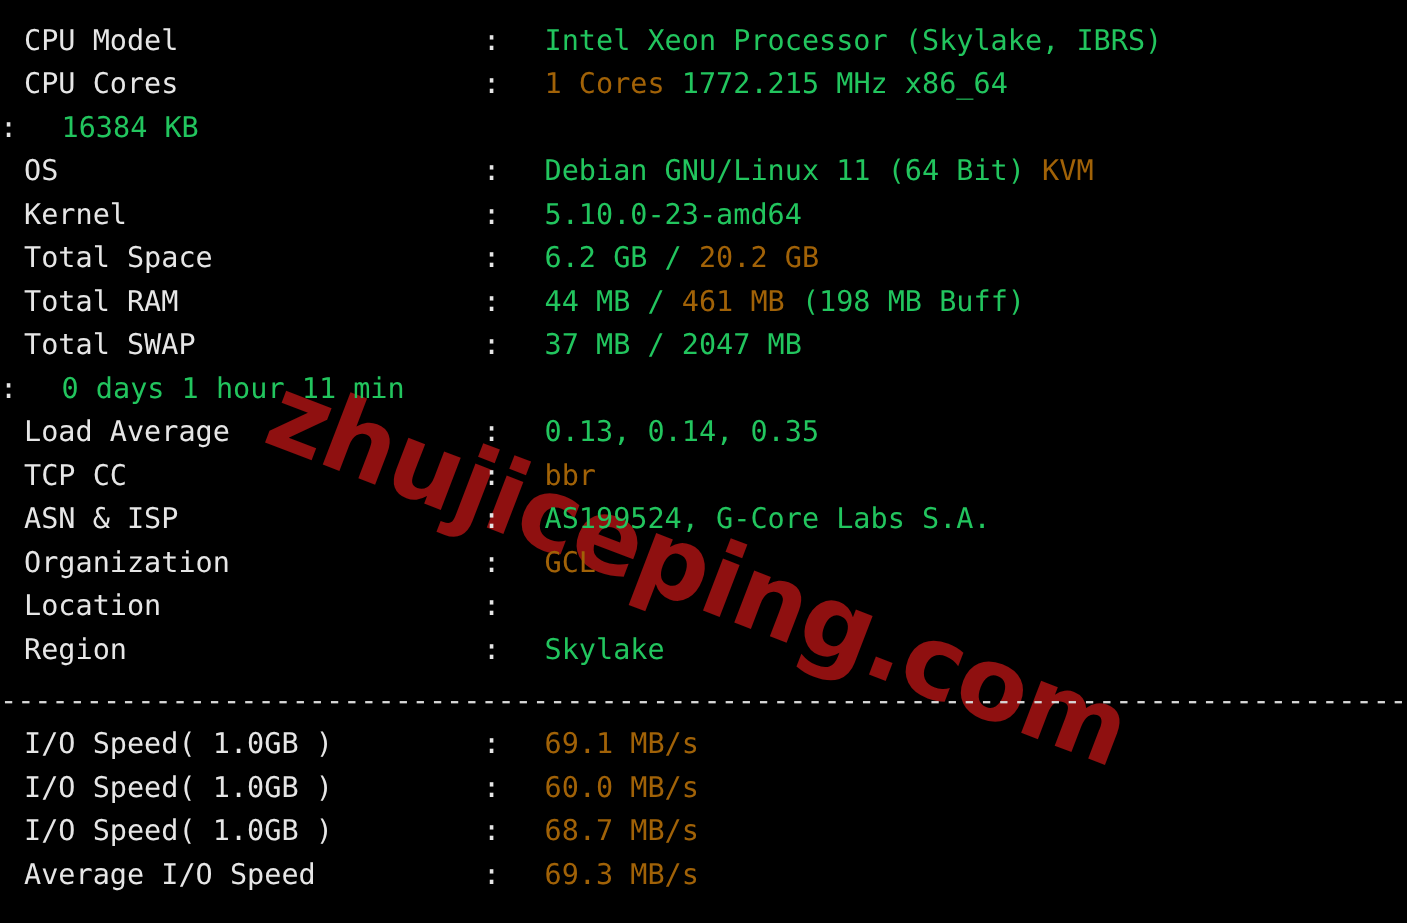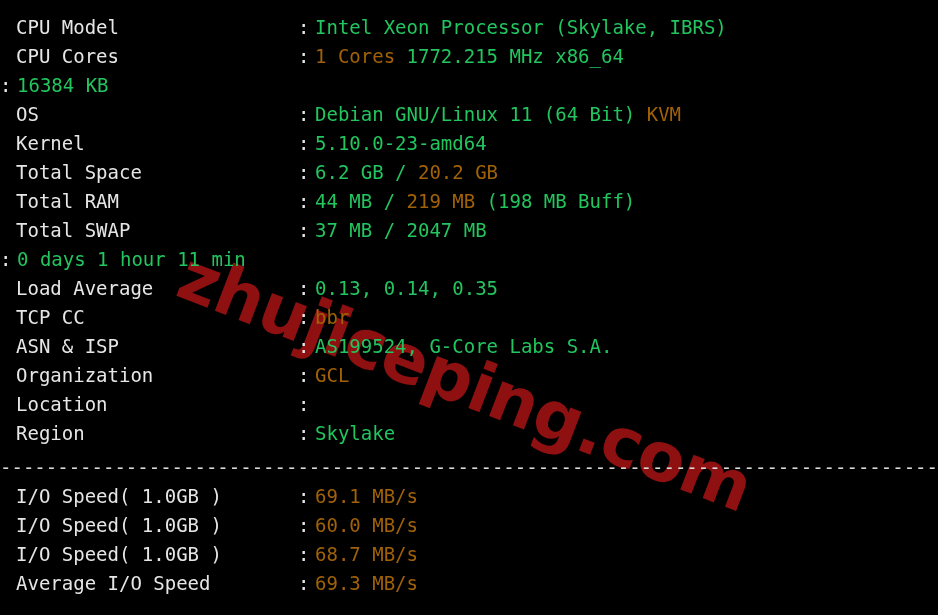--- a/index.html
+++ b/index.html
@@ -61,20 +61,21 @@
   .rule.middle  { margin-top: 5px; }
   .rule.bottom  { margin-top: 5px; }
 
   .row {
     display: flex;
     align-items: baseline;
     height: 29px;
     line-height: 29px;
     font-size: 19px;
     white-space: nowrap;
+    gap: 24px;
   }
 
   .label {
     color: #e6e6e6;
     padding-left: 16px;
     width: 282px;
     flex: 0 0 282px;
     overflow: hidden;
   }
 
@@ -133,21 +134,21 @@
           <span class="value"><span class="c-cyan">5.10.0-23-amd64</span></span>
         </div>
         <div class="row">
           <span class="label">Total Space</span>
           <span class="colon">:</span>
           <span class="value"><span class="c-cyan">6.2 GB / </span><span class="c-yellow">20.2 GB</span></span>
         </div>
         <div class="row">
           <span class="label">Total RAM</span>
           <span class="colon">:</span>
-          <span class="value"><span class="c-cyan">44 MB / </span><span class="c-yellow">219 MB</span><span class="c-cyan"> (198 MB Buff)</span></span>
+          <span class="value"><span class="c-cyan">44 MB / </span><span class="c-yellow">461 MB</span><span class="c-cyan"> (198 MB Buff)</span></span>
         </div>
         <div class="row">
           <span class="label">Total SWAP</span>
           <span class="colon">:</span>
           <span class="value"><span class="c-cyan">37 MB / 2047 MB</span></span>
         </div>
         <div class="row">
           <span class="colon">:</span>
           <span class="value"><span class="c-cyan">0 days 1 hour 11 min</span></span>
         </div>

